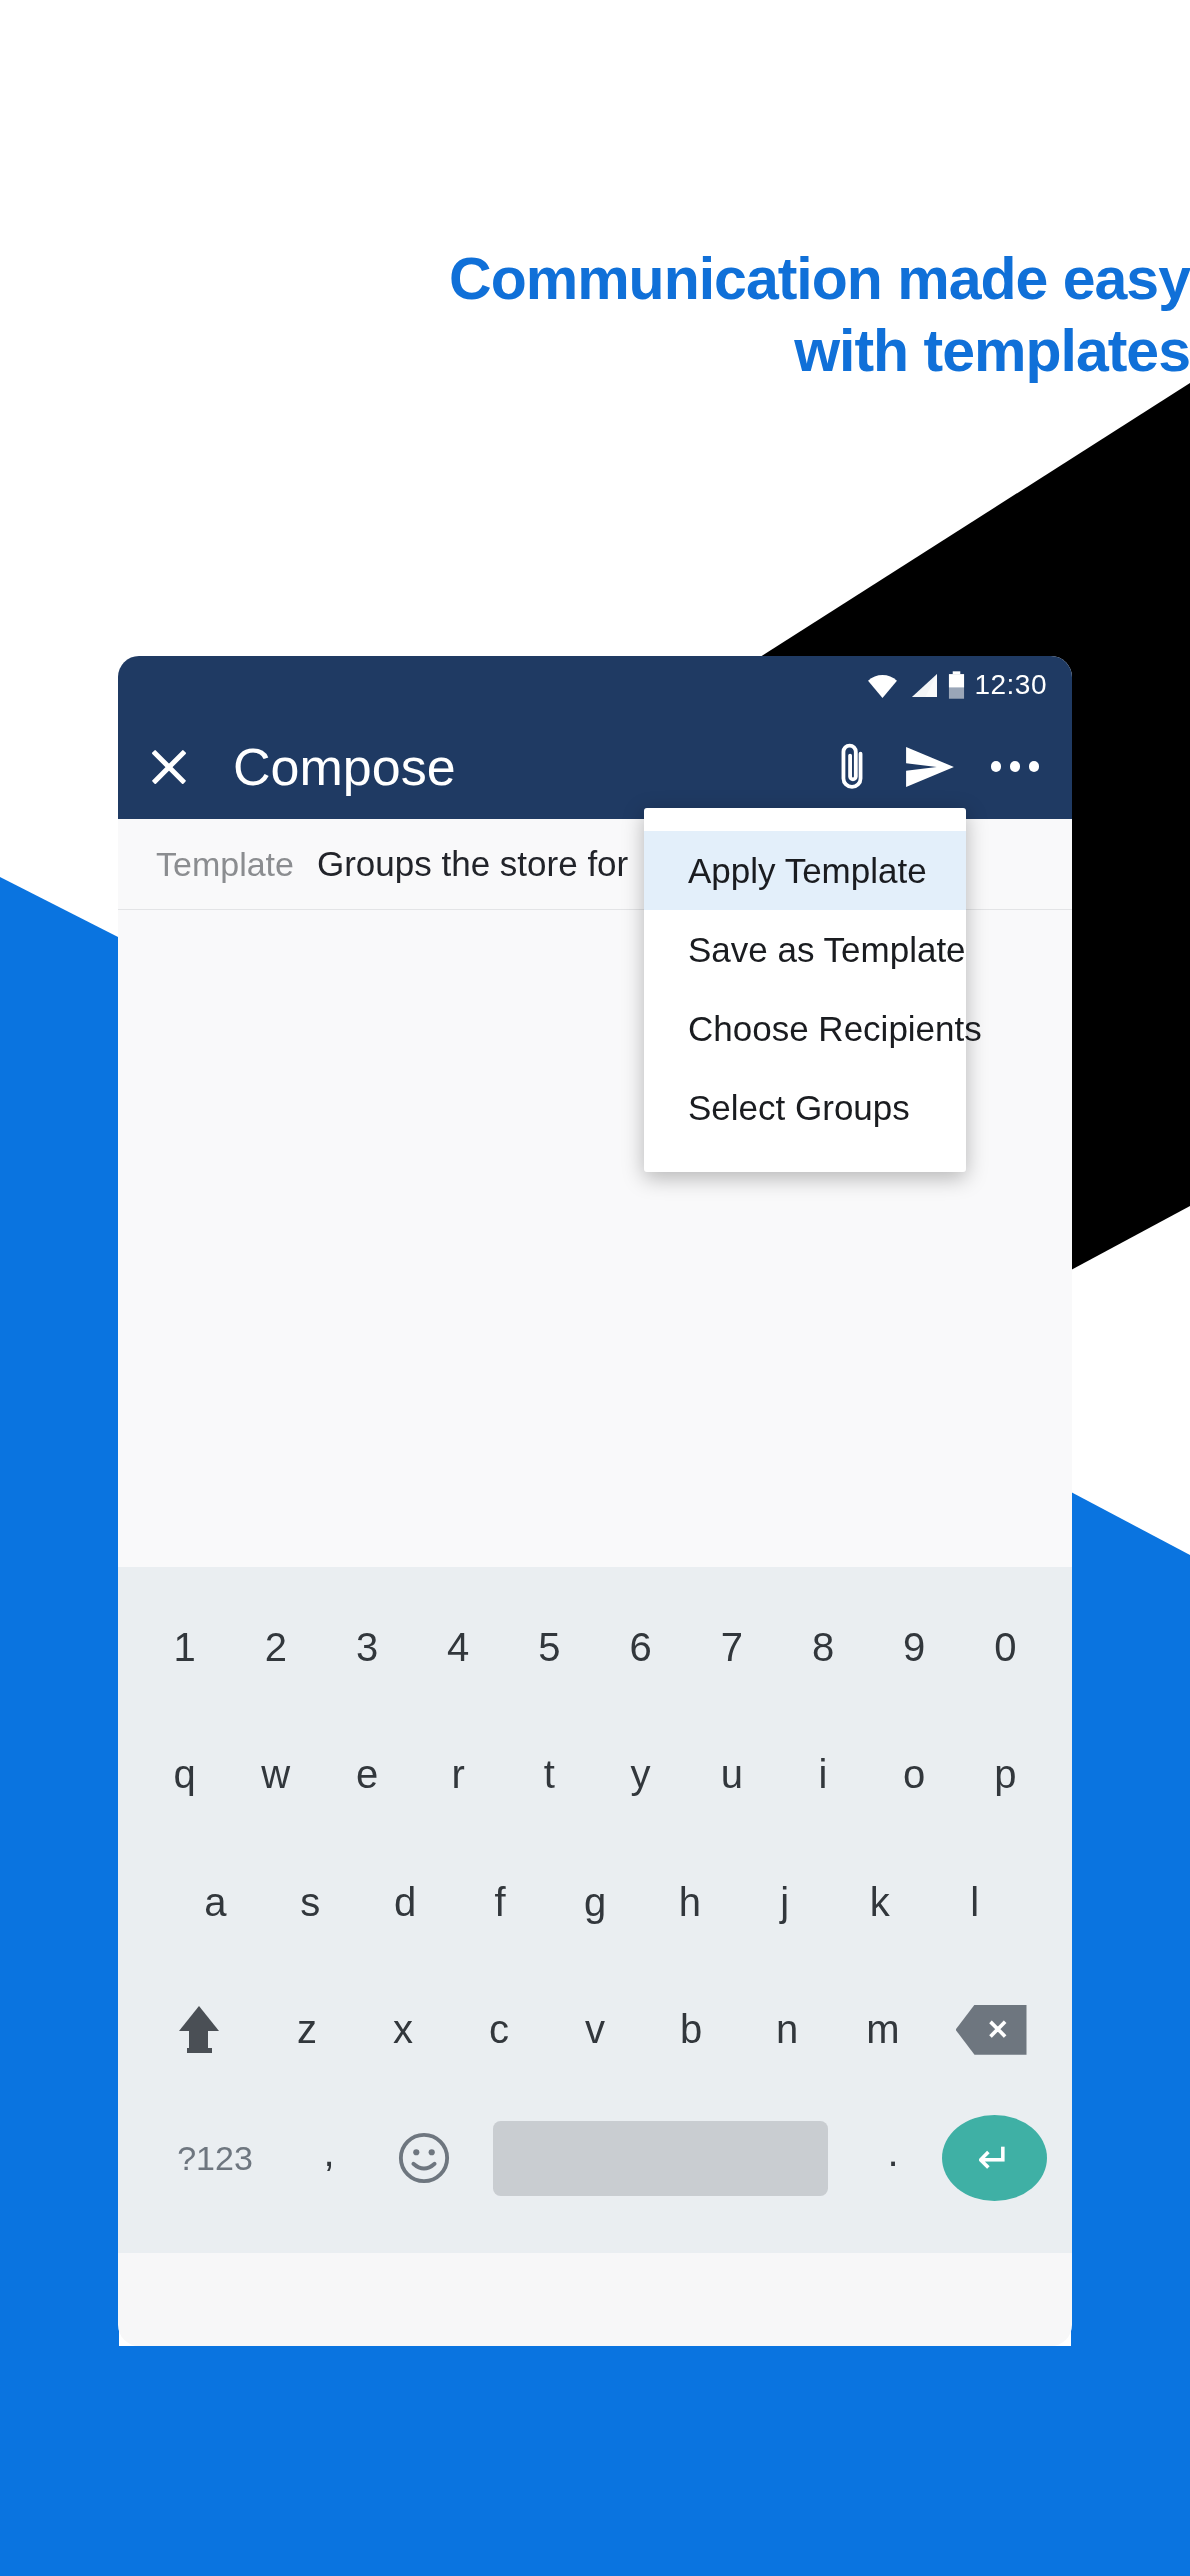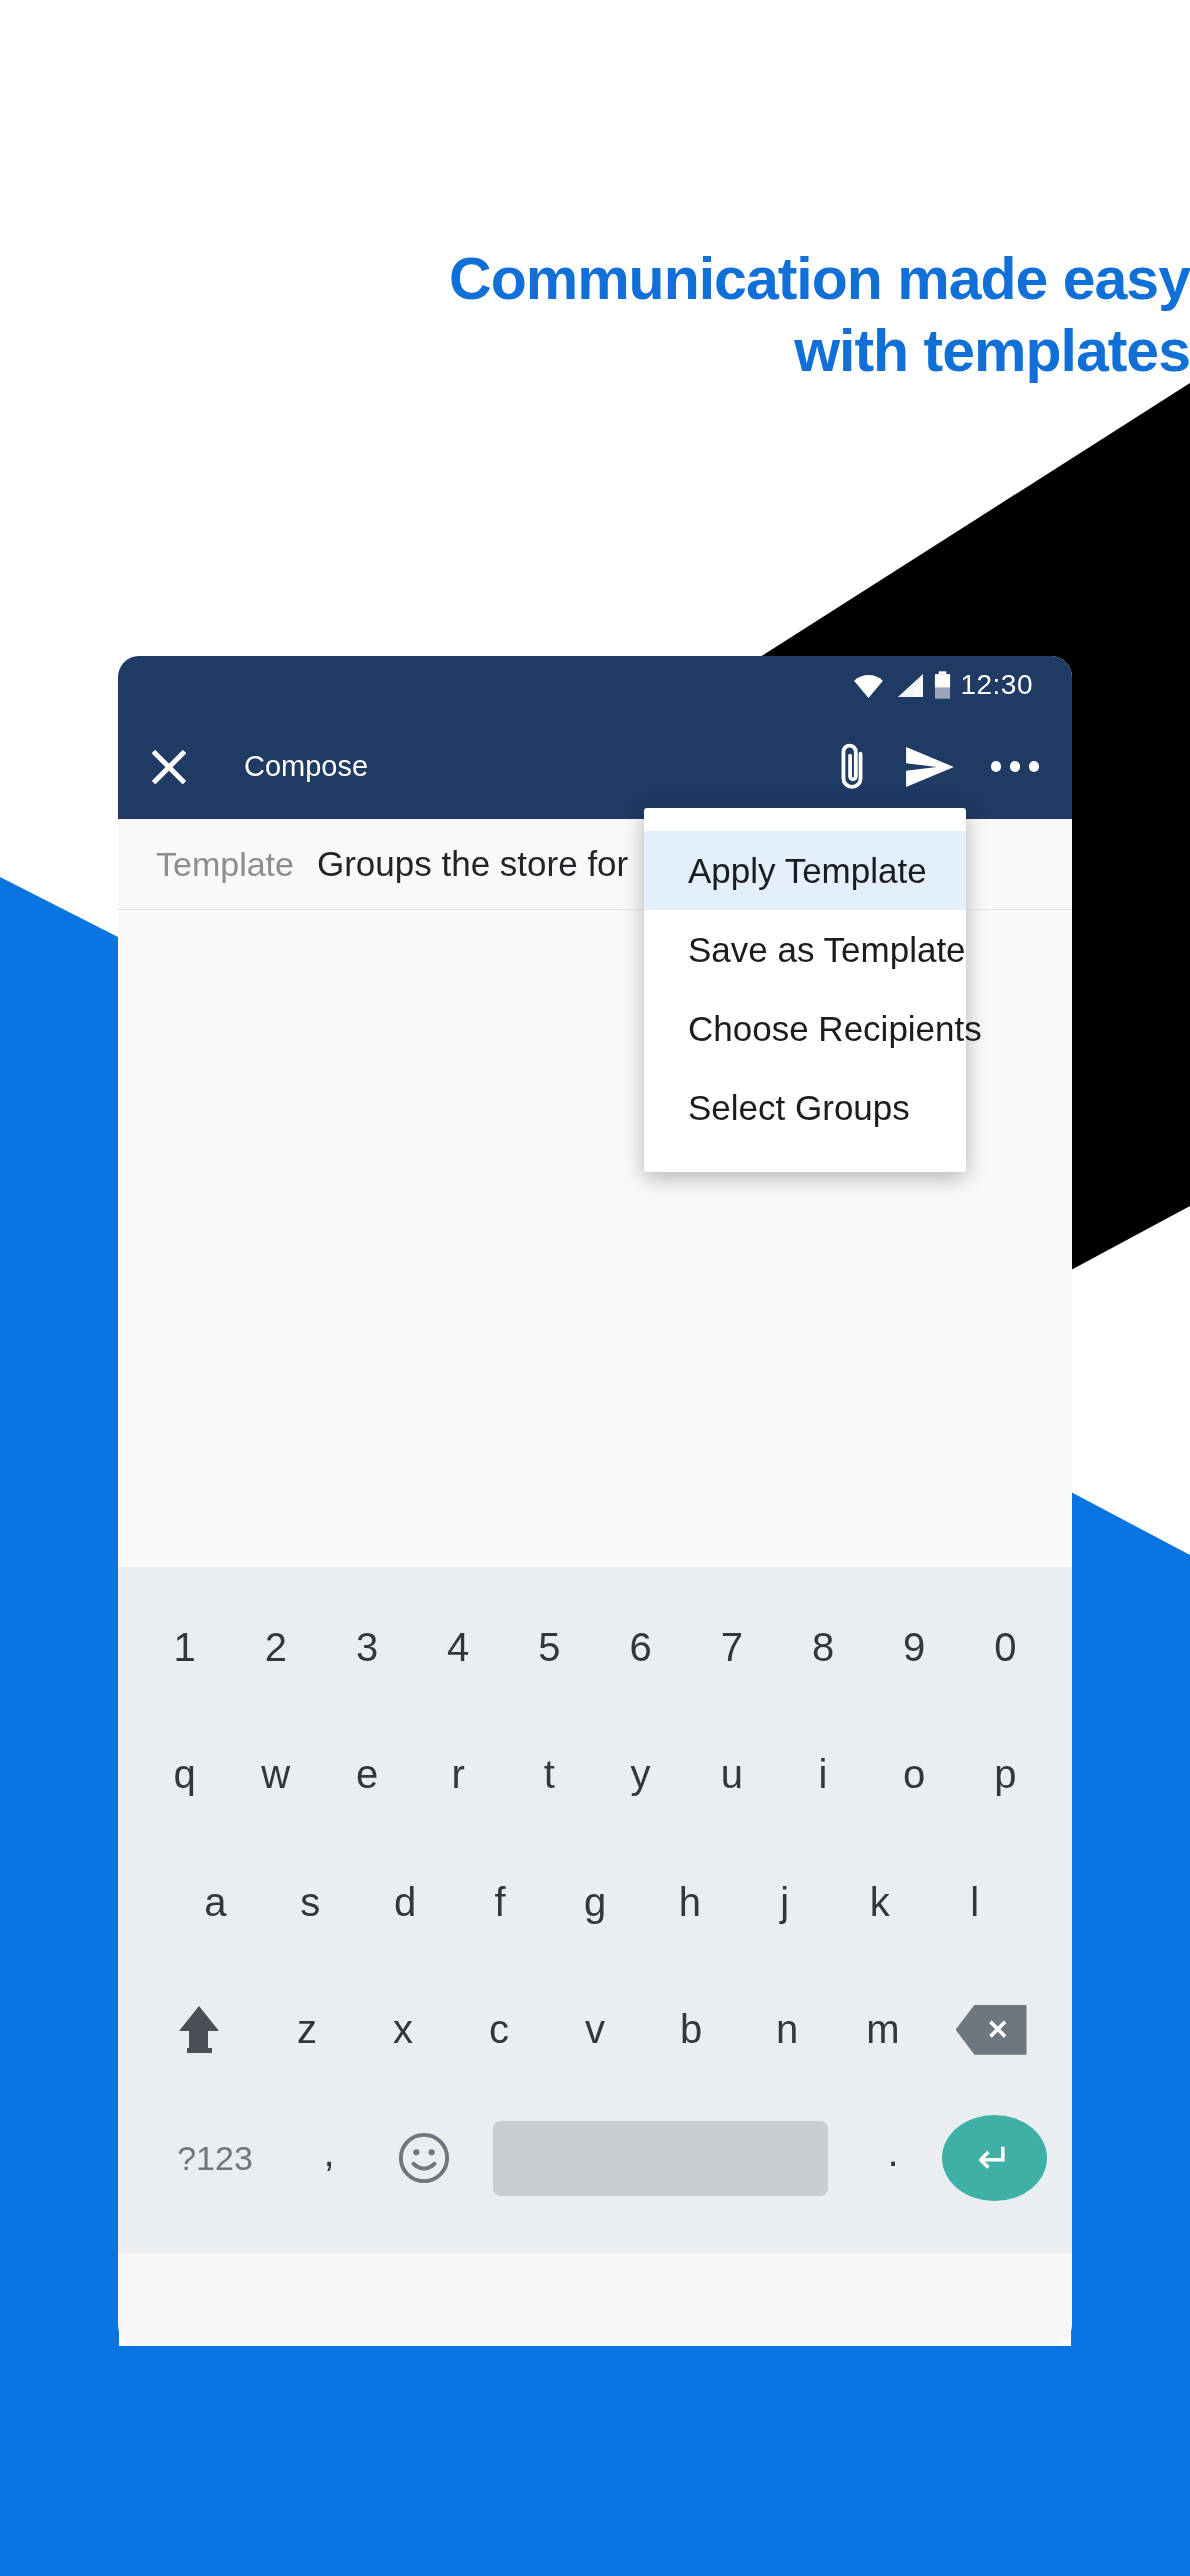--- a/index.html
+++ b/index.html
@@ -54,41 +54,41 @@
     background:#f7f7f8;
     border-radius:21px;
     overflow:hidden;
     z-index:10;
   }
 
   
   #statusbar {
     position:relative; height:58px; background:#1f3a63;
     display:flex; align-items:center; justify-content:flex-end;
-    padding-right:39px; gap:9px;
+    padding-right:25px; gap:9px;
   }
   #statusbar .st-icon { display:flex; align-items:flex-end; }
   #st-time { color:#ffffff; font-size:28px; letter-spacing:0.5px; }
 
   
   #appbar {
     position:relative; height:105px; background:#1f3a63;
     display:flex; align-items:center; padding:0 29px;
   }
   #close-x {
     width:44px; height:44px; position:relative; flex:none; cursor:pointer;
   }
   #close-x:before, #close-x:after {
     content:""; position:absolute; left:50%; top:50%;
     width:44px; height:4.8px; background:#fff; border-radius:1px;
   }
   #close-x:before { transform:translate(-50%,-50%) rotate(45deg); }
   #close-x:after  { transform:translate(-50%,-50%) rotate(-45deg); }
   #appbar-title {
-    color:#ffffff; font-size:29px; margin-left:53px; flex:1;
+    color:#ffffff; font-size:52px; margin-left:42px; flex:1;
     white-space:nowrap;
   }
   .ab-action { flex:none; margin-left:33px; cursor:pointer; display:flex; align-items:center; }
   #overflow-dots { display:flex; gap:8.6px; margin-left:35px; margin-right:3.8px; cursor:pointer; }
   #overflow-dots i { width:10.5px; height:10.5px; border-radius:50%; background:#fff; display:block; }
 
   
   .field-row {
     height:91px; background:#f9f9fa;
     display:flex; align-items:center; padding:0 38px;

